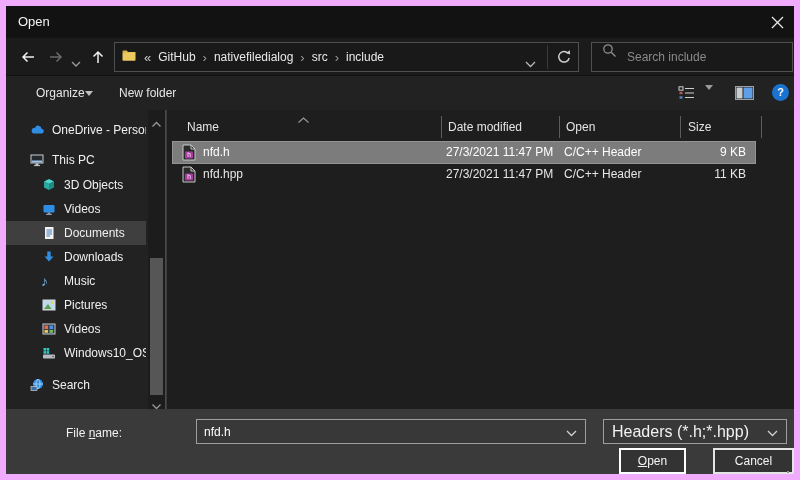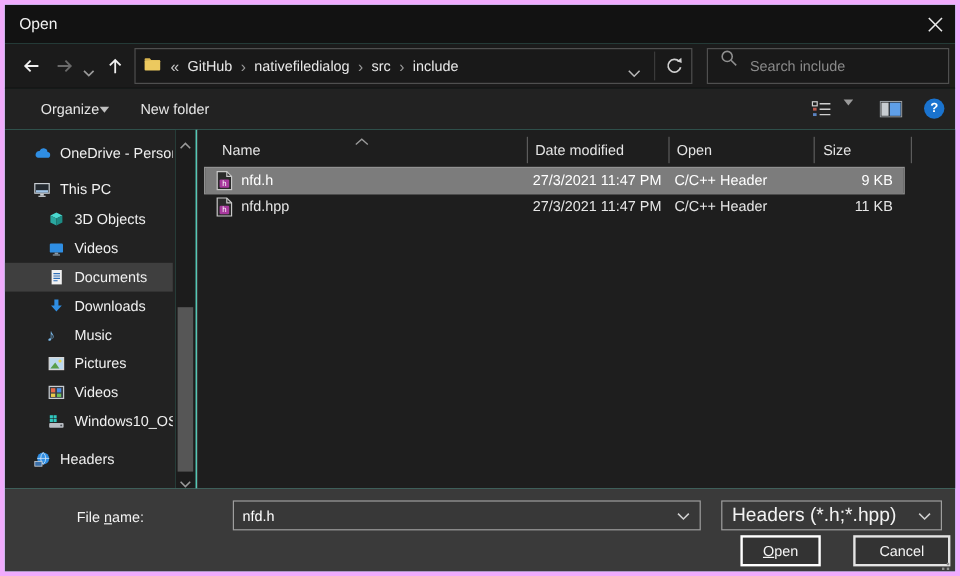--- a/index.html
+++ b/index.html
@@ -1,18 +1,18 @@
 <!DOCTYPE html>
 <html><head>
 <meta charset="utf-8">
 <style>
   html,body{margin:0;padding:0;background:#2a2a2a}
   *{box-sizing:border-box}
   .window{position:relative;width:800px;height:480px;overflow:hidden;
-    font-family:"Liberation Sans",sans-serif;color:#fff;background:#5eead4;border:4px solid #f0abfc}
+    font-family:"Liberation Sans",sans-serif;color:#fff;background:#b91c1c;border:6px solid #f0abfc}
   .abs{position:absolute}
 
   
   .titlebar{position:absolute;left:0;top:0;width:100%;height:32px;background:#121212}
   .title{position:absolute;left:12px;top:8px;font-size:13px;color:#f2f2f2}
   .close-btn{position:absolute;right:9px;top:9px;width:15px;height:15px;cursor:pointer}
 
   
   .navbar{position:absolute;left:0;top:32px;width:100%;height:38px;background:#1b1b1b;border-bottom:1px solid #101010}
   .navbtn{position:absolute;width:16px;height:16px}
@@ -281,21 +281,21 @@
       <span class="slabel">Windows10_OS (</span>
     </div>
     <div class="side-item lvl1" style="top:263px">
       <span class="sicon">
         <svg width="16" height="16">
             <circle cx="9" cy="7" r="5" fill="#2f8ee3"></circle>
             <path d="M4 7 h10 M9 2 a7 7 0 0 0 0 10 M9 2 a7 7 0 0 1 0 10" stroke="#cfe2f5" stroke-width="0.7" fill="none"></path>
             <rect x="2" y="9.5" width="6" height="4" fill="#3a6fa8" stroke="#c8cdd2" stroke-width="0.7"></rect>
           </svg>
       </span>
-      <span class="slabel">Headers</span>
+      <span class="slabel">Search</span>
     </div>
   </div>
 
   <div class="vscroll">
     <span class="scroll-btn" style="top:5px">
       <svg width="11" height="8">
           <path d="M1.5 5.5 L5.5 1.5 L9.5 5.5" stroke="#9a9a9a" stroke-width="1.3" fill="none"></path>
         </svg>
     </span>
     <div class="vthumb"></div>

